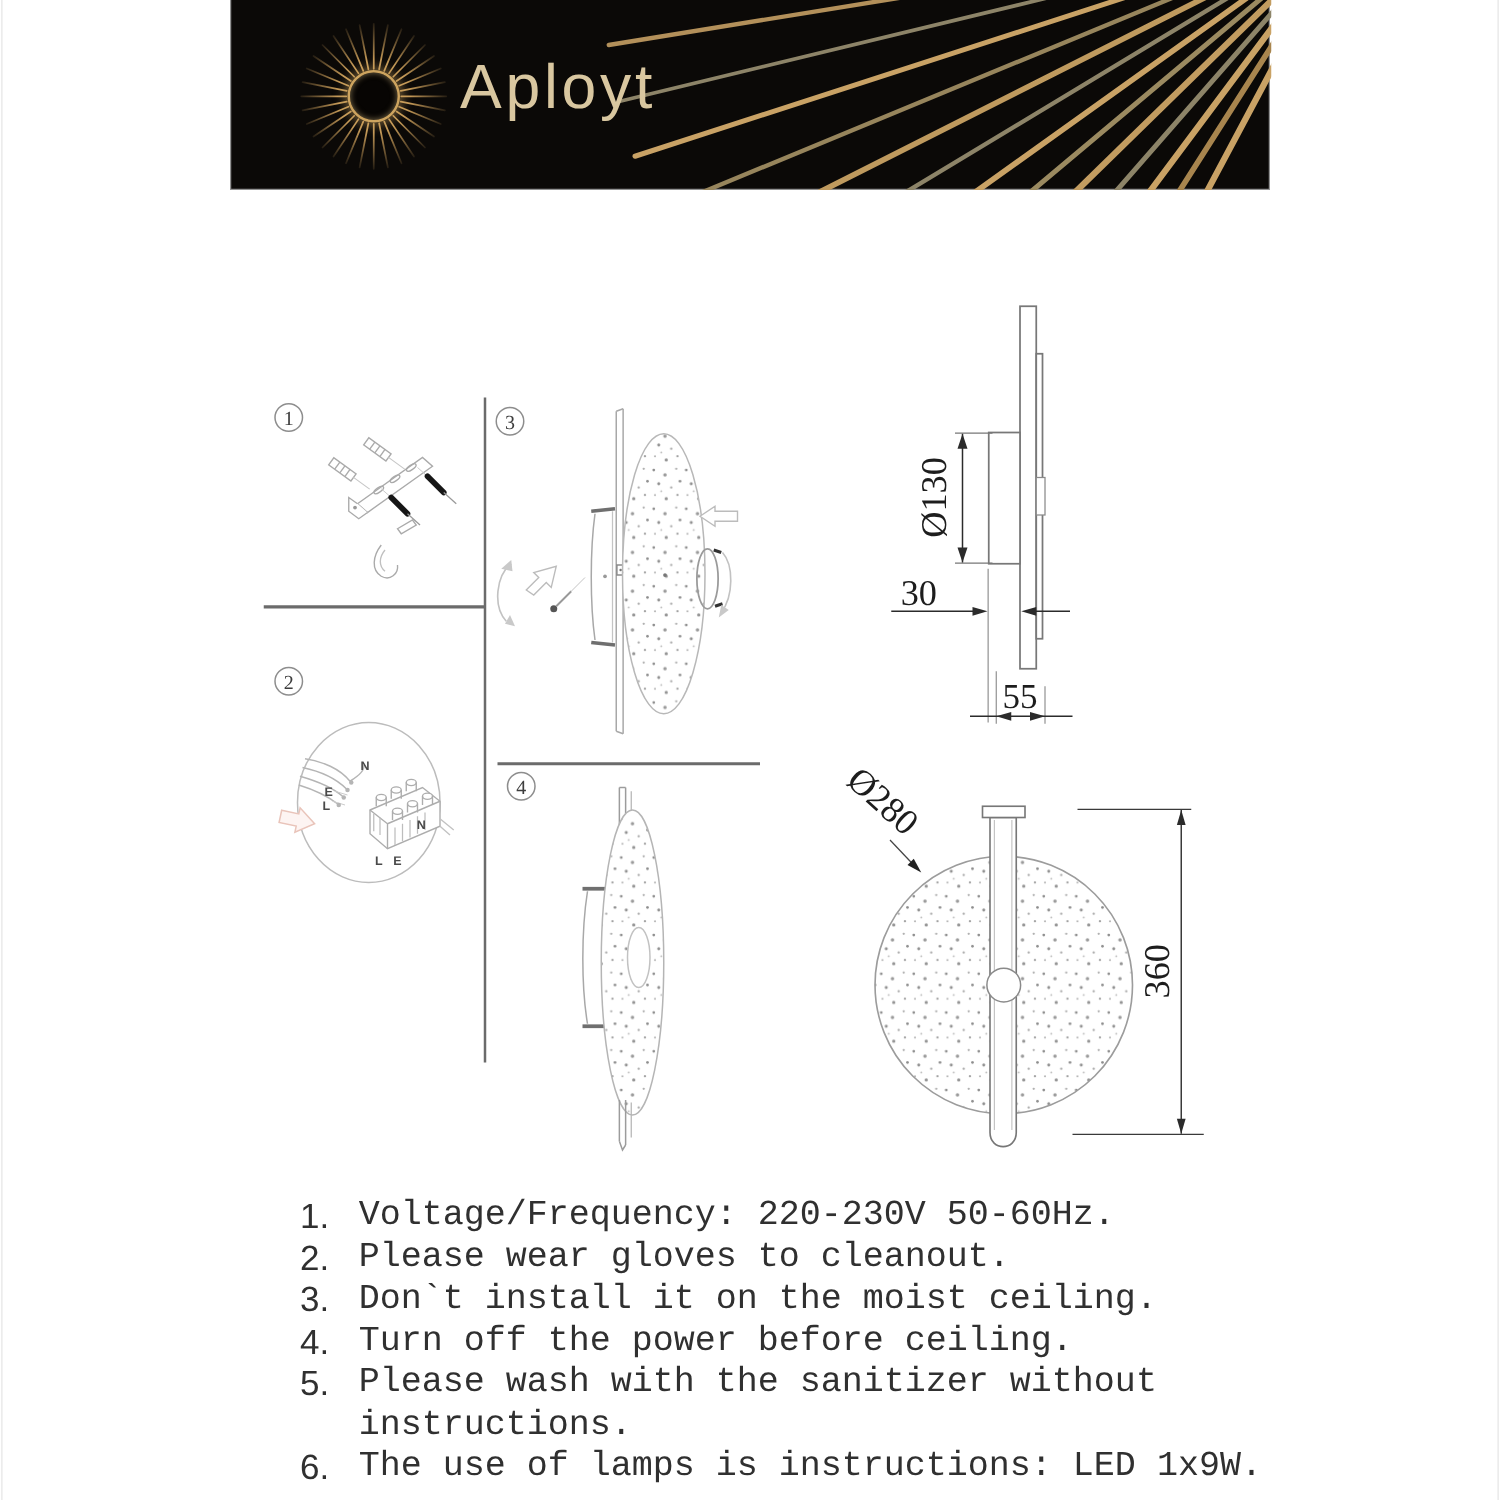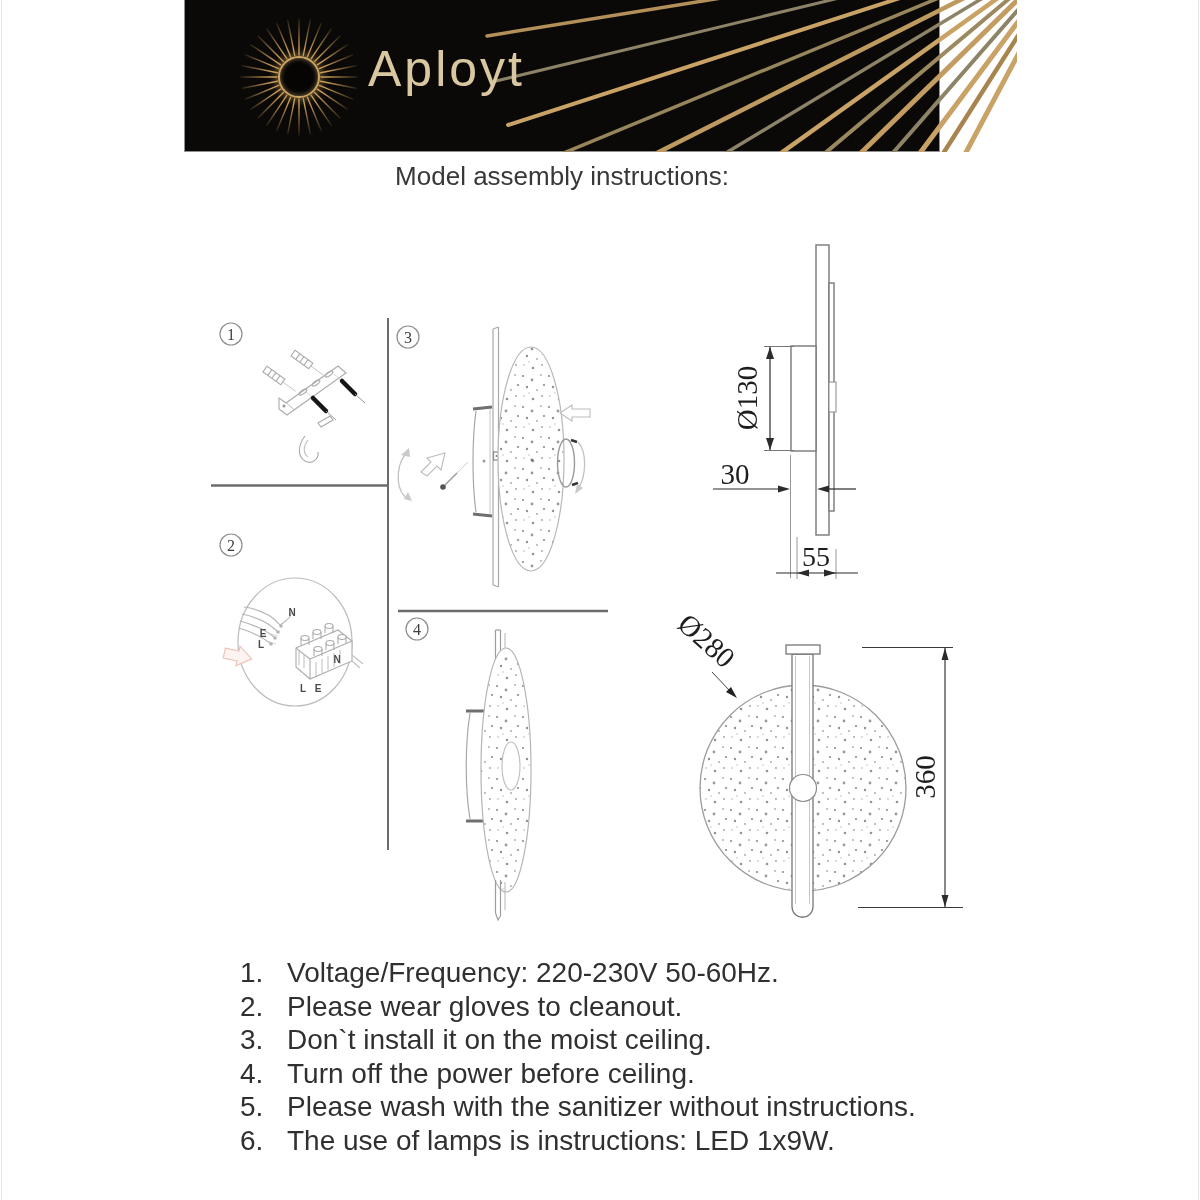--- a/index.html
+++ b/index.html
@@ -5,21 +5,21 @@
   html,body{margin:0;padding:0;}
   body{
     width:1200px;height:1200px;position:relative;background:#ffffff;
     font-family:"Liberation Sans",sans-serif;overflow:hidden;
   }
   .edge{position:absolute;top:0;bottom:0;width:1px;background:#e6e6e6;}
   .edge.left{left:1px;} .edge.right{right:1px;}
 
   
   .banner{
-    position:absolute;left:184px;top:0;width:756px;height:152px;
+    position:absolute;left:184px;top:0;width:832px;height:152px;
     background:#0b0907;border:1px solid #919191;border-top:none;box-sizing:border-box;
   }
   .banner svg{position:absolute;left:0;top:0;}
   .sun-fade{
     position:absolute;left:48px;top:11px;width:132px;height:132px;border-radius:50%;
     background:radial-gradient(circle closest-side,
       rgba(11,9,7,0) 0 44%, rgba(11,9,7,.35) 62%, rgba(11,9,7,.85) 88%, #0b0907 100%);
     pointer-events:none;
   }
   .sun-core{
@@ -38,21 +38,21 @@
   .title-block .t2{font-size:26px;line-height:32px;}
 
   
   .drawings{position:absolute;left:0;top:0;width:1200px;height:1200px;}
 
   
   .instructions{position:absolute;left:240px;top:956px;width:800px;color:#303030;}
   .instructions ol{list-style:none;margin:0;padding:0;}
   .instructions li{display:flex;font-size:28px;line-height:33.5px;}
   .instructions .num{width:47px;flex:0 0 47px;}
-  .instructions .txt{flex:1;}
+  .instructions .txt{flex:1;font-family:Liberation Mono, monospace;}
 </style>
 </head>
 <body>
 
 <div class="edge left"></div>
 <div class="edge right"></div>
 
 <div class="banner">
   <svg width="832" height="152" viewBox="184 0 832 152">
 
@@ -84,21 +84,20 @@
       <line x1="1078" y1="-60" x2="495" y2="81" stroke="#8d8468" stroke-width="3"></line>
       <line x1="1078" y1="-60" x2="486" y2="36" stroke="#b3905a" stroke-width="3.5"></line>
     </g>
   </svg>
   <div class="sun-fade"></div>
   <div class="sun-core"></div>
   <div class="brand">Aployt</div>
 </div>
 
 <div class="title-block">
-  <div class="t1">Model assembly instructions:</div>
 </div>
 
 <svg class="drawings" viewBox="0 0 1200 1200">
   <defs>
     <pattern id="speck" width="26" height="31" patternUnits="userSpaceOnUse">
       <rect width="26" height="31" fill="#ffffff"></rect>
       <circle cx="3" cy="4" r="1.1" fill="#8f8f8f"></circle>
       <circle cx="12" cy="8" r="1.4" fill="#9a9a9a"></circle>
       <circle cx="21" cy="3" r="0.9" fill="#ababab"></circle>
       <circle cx="7" cy="15" r="1.2" fill="#919191"></circle>

